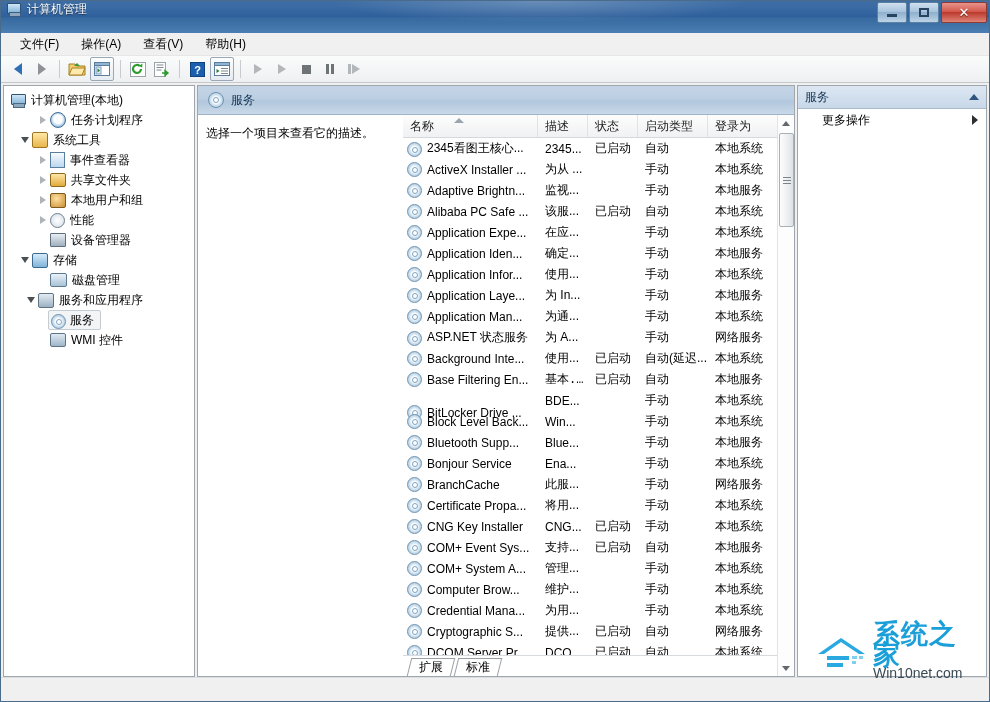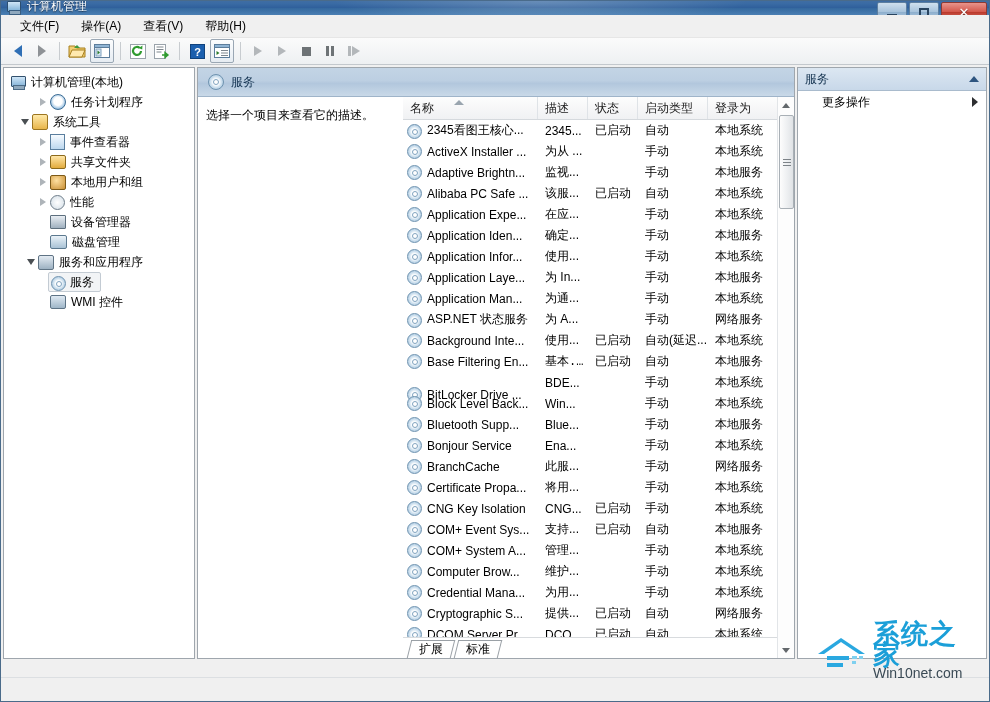--- a/index.html
+++ b/index.html
@@ -7,23 +7,23 @@
     width:990px;height:702px;overflow:hidden;
     font-family:"Liberation Sans","DejaVu Sans",sans-serif;
     font-size:12px;color:#000;
     background:#f0f0f0;
     -webkit-font-smoothing:antialiased;
   }
   .win{position:relative;width:990px;height:702px;box-sizing:border-box;
        background:#f0f0f0;border:1px solid #4a6b8a;overflow:hidden;}
 
   
-  .titlebar{position:relative;height:14px;
+  .titlebar{position:relative;height:32px;
     background:linear-gradient(to bottom,#3f6da3 0%,#3a6ba4 18%,#2f5f9b 50%,#35699f 52%,#4b7fb3 100%);
-    display:flex;align-items:flex-end;overflow:hidden;}
+    display:flex;align-items:flex-start;overflow:hidden;}
   .titlebar:before{content:"";position:absolute;left:330px;top:-22px;width:420px;height:44px;
     background:radial-gradient(ellipse at center,rgba(255,255,255,.22),rgba(255,255,255,0) 70%);}
   .title-ico{width:16px;height:16px;margin-left:5px;margin-right:5px;position:relative;flex:none;z-index:2;}
   .title-ico .mon{position:absolute;left:1px;top:2px;width:12px;height:9px;background:linear-gradient(#cfe6f7,#7fb2d8);
     border:1px solid #2d4f70;border-radius:1px;}
   .title-ico .base{position:absolute;left:3px;top:11px;width:10px;height:3px;background:#8fa8bd;border:1px solid #3a5e80;}
   .title-txt{color:#fff;font-size:12px;text-shadow:0 1px 1px rgba(0,0,0,.55);z-index:2;}
   .wbtns{position:absolute;right:2px;top:1px;display:flex;gap:2px;z-index:3;}
   .wbtn{width:28px;height:19px;border:1px solid #5d7fa0;border-radius:2px;
     background:linear-gradient(to bottom,#cfe0ee 0%,#a9c4dc 45%,#8fb0ce 50%,#bcd4e7 100%);
@@ -316,20 +316,27 @@
           <div class="ticon ic-perf" style="width:13px;height:13px"></div>
           <div class="tlabel">性能</div>
         </div>
 
         <div class="trow" style="padding-left:32px">
           <div class="tw"></div>
           <div class="ticon ic-dev" style="width:14px;height:12px"></div>
           <div class="tlabel">设备管理器</div>
         </div>
 
+        <div class="trow" style="padding-left:14px">
+          <div class="tw">
+              <div class="tri-open"></div>
+            </div>
+          <div class="ticon ic-store" style="width:14px;height:13px"></div>
+          <div class="tlabel">存储</div>
+        </div>
 
         <div class="trow" style="padding-left:32px">
           <div class="tw"></div>
           <div class="ticon ic-disk" style="width:15px;height:12px"></div>
           <div class="tlabel">磁盘管理</div>
         </div>
 
         <div class="trow" style="padding-left:20px">
           <div class="tw">
               <div class="tri-open"></div>
@@ -566,21 +573,21 @@
                   <span>Certificate Propa...</span>
                 </div>
                 <div class="cell" style="width: 50px;">将用...</div>
                 <div class="cell" style="width: 50px;"></div>
                 <div class="cell" style="width: 70px;">手动</div>
                 <div class="cell" style="width: 66px;">本地系统</div>
               </div>
               <div class="row">
                 <div class="cell name" style="width: 135px;">
                   <div class="gear"></div>
-                  <span>CNG Key Isolation</span>
+                  <span>CNG Key Installer</span>
                 </div>
                 <div class="cell" style="width: 50px;">CNG...</div>
                 <div class="cell" style="width: 50px;">已启动</div>
                 <div class="cell" style="width: 70px;">手动</div>
                 <div class="cell" style="width: 66px;">本地系统</div>
               </div>
               <div class="row">
                 <div class="cell name" style="width: 135px;">
                   <div class="gear"></div>
                   <span>COM+ Event Sys...</span>

